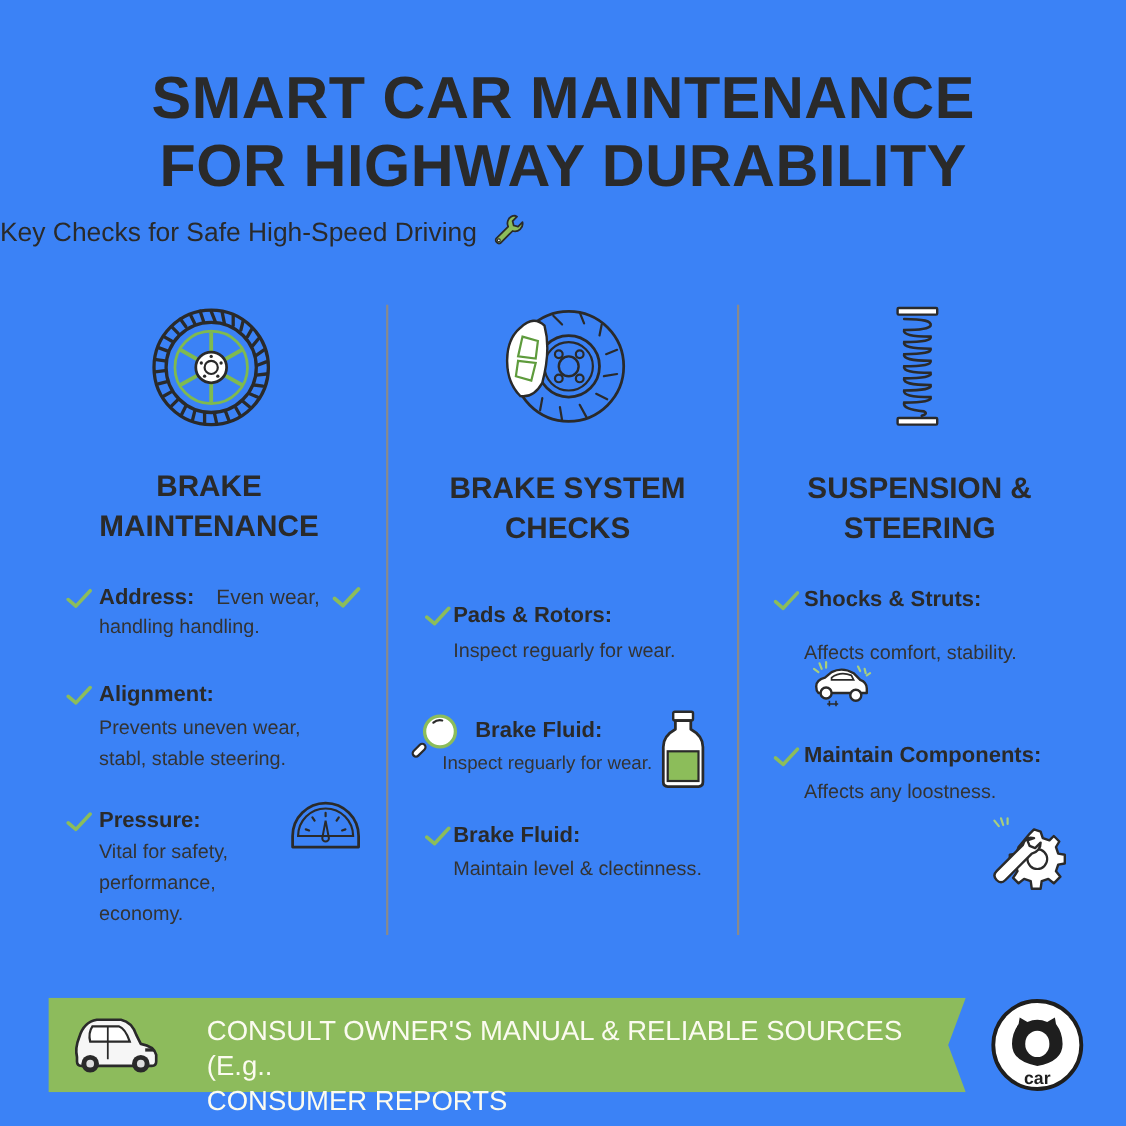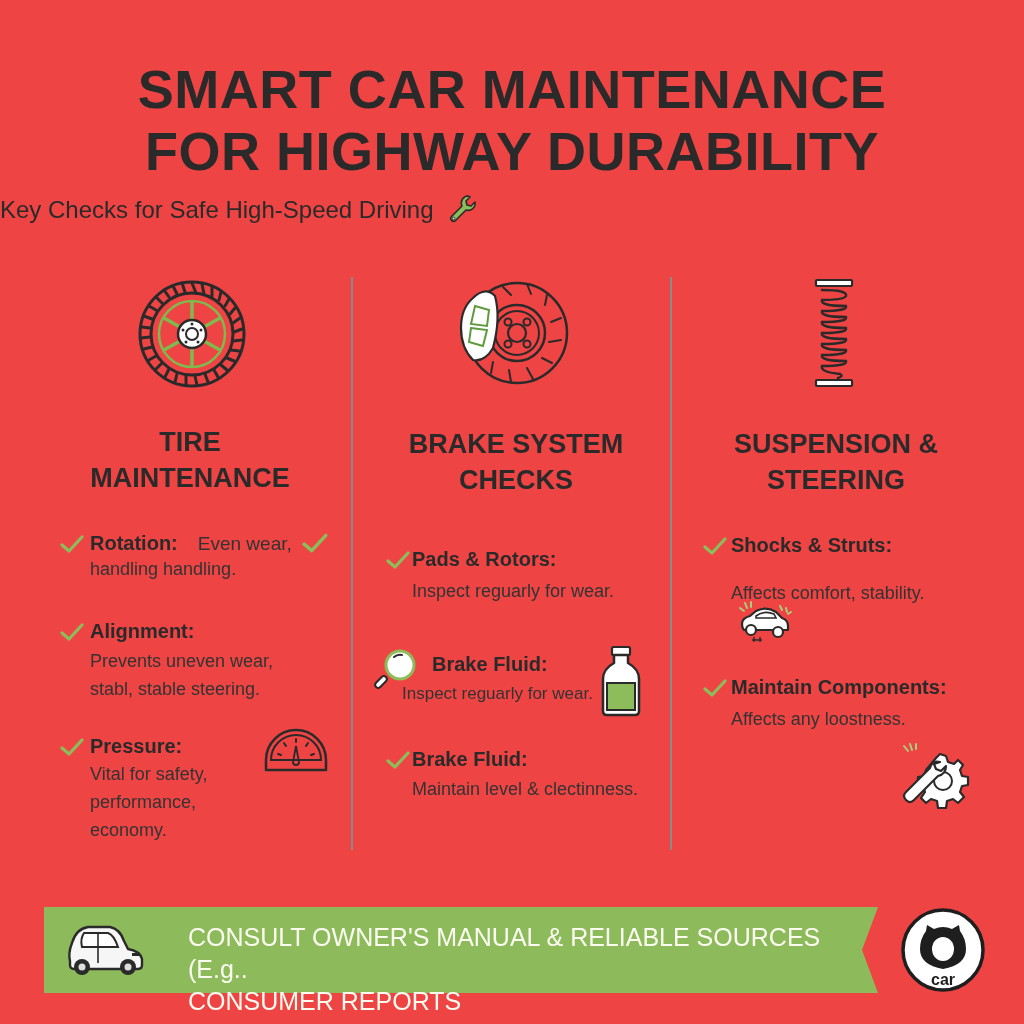--- a/index.html
+++ b/index.html
@@ -2,21 +2,21 @@
 <html><head>
 <meta charset="utf-8">
 <style>
   * { box-sizing: border-box; margin: 0; padding: 0; }
   html, body {
     width: 1024px; height: 1024px; overflow: hidden;
     background: #ffffff;
     font-family: "Liberation Sans", "DejaVu Sans", sans-serif;
     color: #2b2b2b;
   }
-  .page { position: relative; width: 1024px; height: 1024px; background: #ef4444; }
+  .page { position: relative; width: 1024px; height: 1024px; background: #3b82f6; }
 
   .title {
     position: absolute; left: 0; top: 58px; width: 1024px;
     text-align: center; font-weight: 700; font-size: 54px; line-height: 62px;
     letter-spacing: 0.5px; color: #2a2a2a;
   }
   .title .line { display: block; }
   .subtitle {
     position: absolute; left: 0; top: 193px; width: 1024px;
     text-align: left; font-size: 24px; color: #2a2a2a;
@@ -123,31 +123,31 @@
       <g fill="#2a2a2a">
         <circle cx="56" cy="46" r="1.5"></circle>
           <circle cx="65" cy="52" r="1.5"></circle>
           <circle cx="62" cy="64" r="1.5"></circle>
         <circle cx="50" cy="64" r="1.5"></circle>
           <circle cx="47" cy="52" r="1.5"></circle>
       </g>
     </svg>
   </div>
   <div class="col-heading" style="left:40px;top:424px;width:300px">
-    <div>TIRE</div>
+    <div>BRAKE</div>
     <div>MAINTENANCE</div>
   </div>
 
   <div class="item" style="left:60px;top:532px;width:290px">
     <div class="head">
       <svg class="check" viewBox="0 0 24 20">
           <path d="M2 11 L9 17 L22 3" fill="none" stroke="#8cbd5a" stroke-width="3.2" stroke-linecap="round" stroke-linejoin="round"></path>
         </svg>
       <div>
-        <span class="label">Rotation:</span><span class="inline-desc">Even wear,</span>
+        <span class="label">Address:</span><span class="inline-desc">Even wear,</span>
         <div class="desc">handling handling.</div>
       </div>
     </div>
   </div>
   <svg style="position:absolute;left:302px;top:532px" width="26" height="22" viewBox="0 0 24 20">
       <path d="M2 11 L9 17 L22 3" fill="none" stroke="#8cbd5a" stroke-width="3.2" stroke-linecap="round" stroke-linejoin="round"></path>
     </svg>
 
   <div class="item" style="left:60px;top:620px;width:290px">
     <div class="head">

